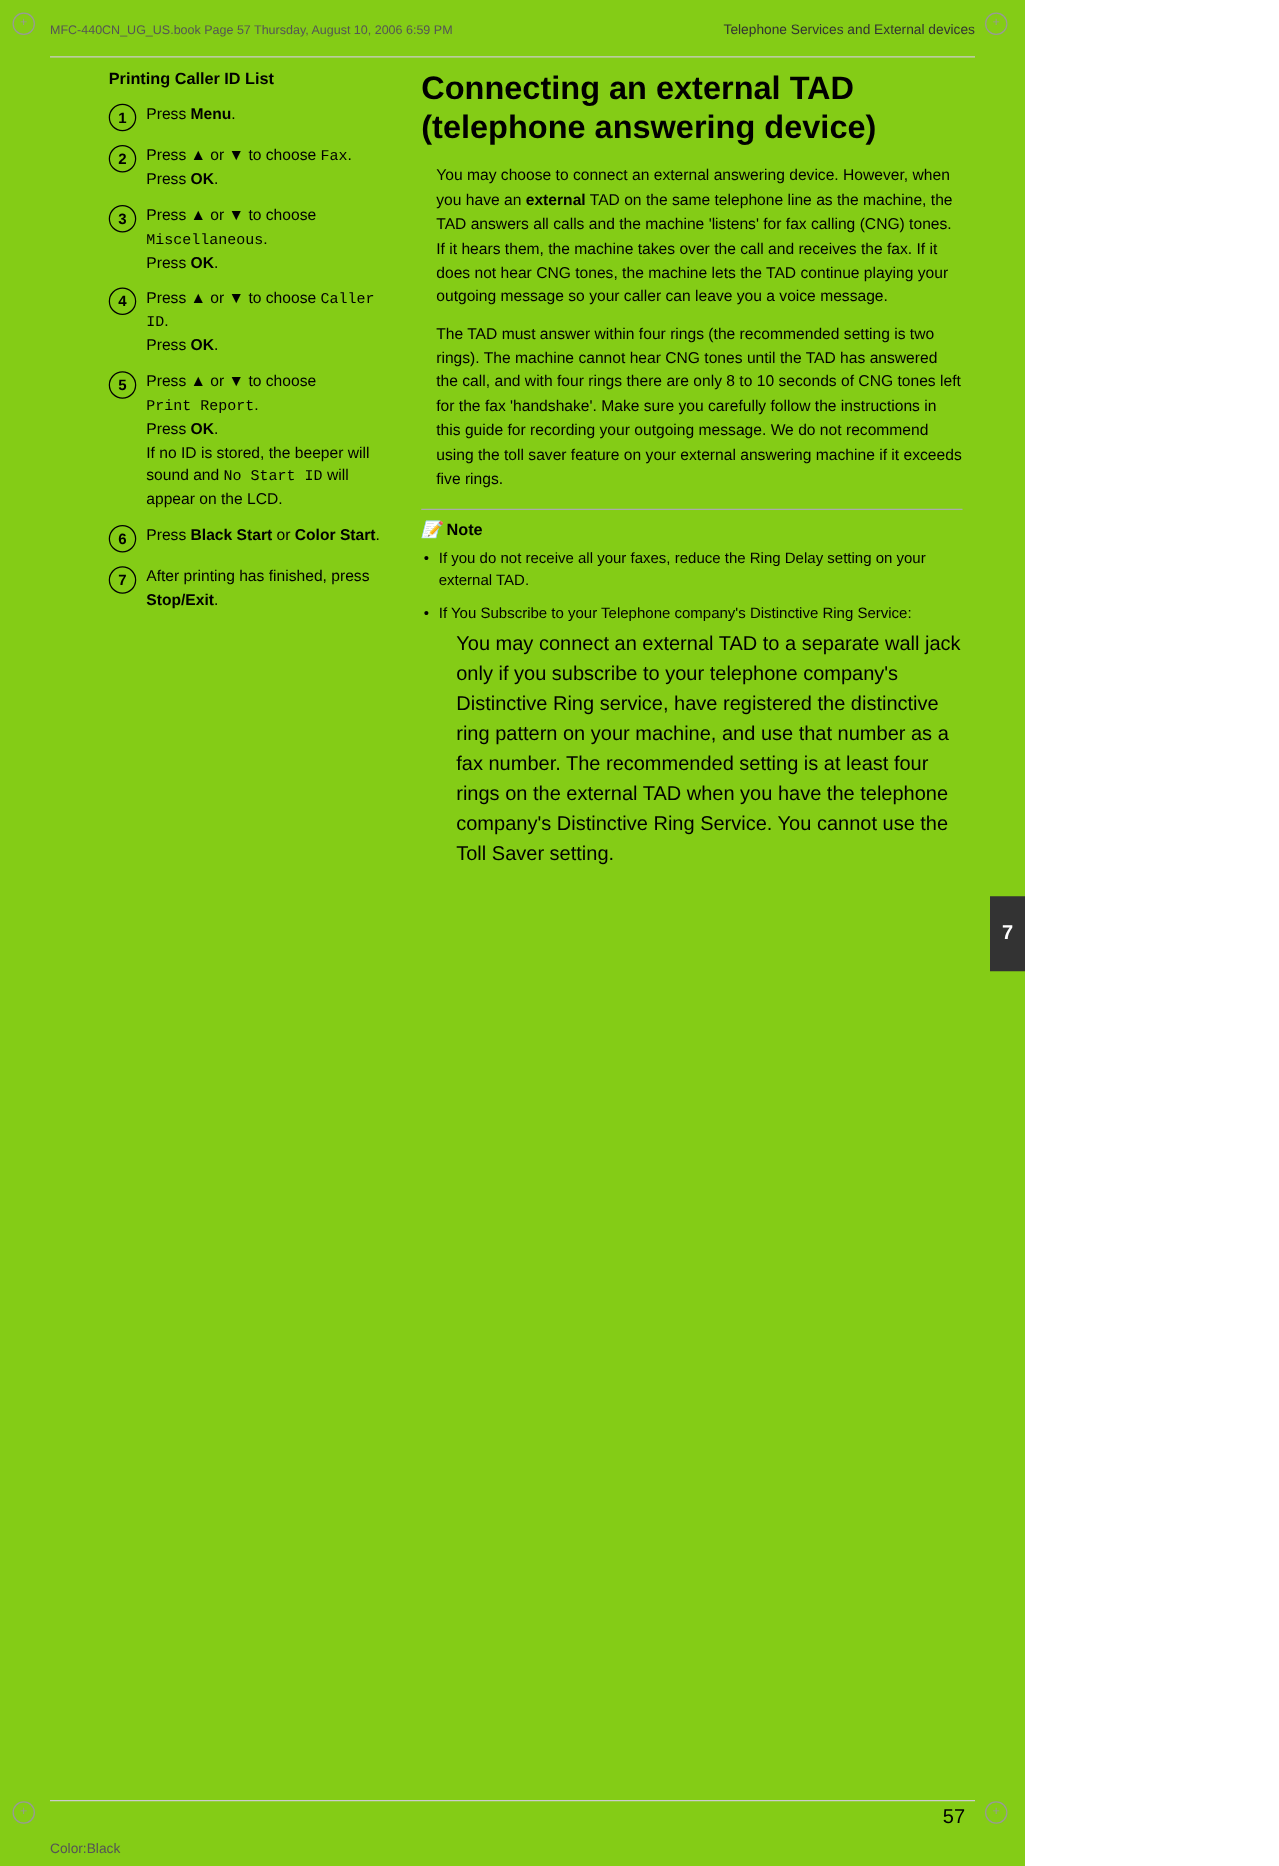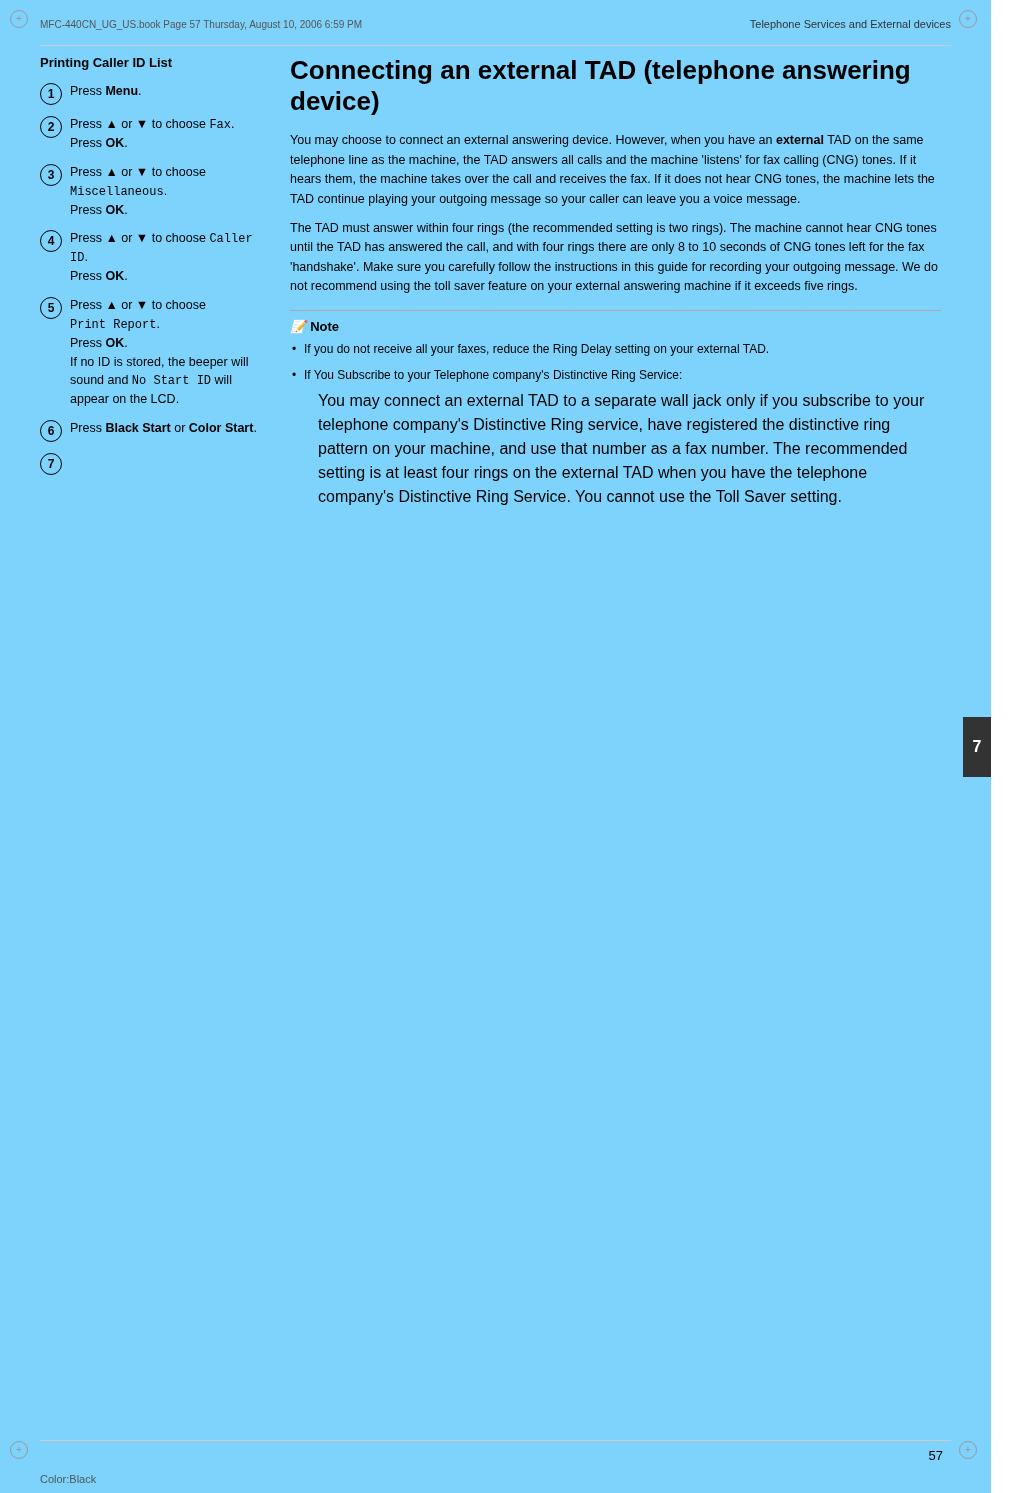--- a/index.html
+++ b/index.html
@@ -8,23 +8,23 @@
       width: 1023px;
       min-height: 1493px;
       background: #ffffff;
       font-family: Arial, Helvetica, sans-serif;
       font-size: 13px;
       color: #000000;
       position: relative;
     }
 
     .page-container {
-      width: 991px;
+      width: 820px;
       min-height: 1493px;
-      background: #7dd3fc;
+      background: #84cc16;
       position: relative;
       padding: 0;
     }
 
     
     .header-bar {
       position: absolute;
       top: 18px;
       left: 0;
       right: 0;
@@ -100,20 +100,21 @@
       right: 50px;
       bottom: 60px;
       display: flex;
       gap: 30px;
     }
 
     
     .left-column {
       width: 220px;
       flex-shrink: 0;
+      margin-left: 47px;
     }
 
     
     .right-column {
       flex: 1;
     }
 
     
     .section-heading {
       font-size: 13px;
@@ -162,20 +163,21 @@
       font-size: 26px;
       font-weight: bold;
       line-height: 1.2;
       margin-bottom: 14px;
     }
 
     .body-text {
       font-size: 12.5px;
       line-height: 1.55;
       margin-bottom: 10px;
+      margin-left: 12px;
     }
 
     
     .note-box {
       margin-top: 14px;
       border-top: 1px solid #aaa;
       padding-top: 8px;
     }
 
     .note-heading {
@@ -210,21 +212,21 @@
       line-height: 1.5;
       margin-top: 5px;
       padding-left: 14px;
     }
 
     
     .page-number {
       position: absolute;
       bottom: 30px;
       right: 48px;
-      font-size: 13px;
+      font-size: 16px;
     }
 
     
     .footer-color {
       position: absolute;
       bottom: 8px;
       left: 40px;
       font-size: 11px;
       color: #555;
       margin-top: 34px;
@@ -327,20 +329,23 @@
 
       <div class="step">
         <div class="step-number">6</div>
         <div class="step-content">
           Press <strong>Black Start</strong> or <strong>Color Start</strong>.
         </div>
       </div>
 
       <div class="step">
         <div class="step-number">7</div>
+        <div class="step-content">
+          After printing has finished, press <strong>Stop/Exit</strong>.
+        </div>
       </div>
     </div>
 
     <div class="right-column">
 
       <h1 class="main-heading">Connecting an external TAD (telephone answering device)</h1>
 
       <p class="body-text">
         You may choose to connect an external answering device. However, when you have an <strong>external</strong> TAD on the same telephone line as the machine, the TAD answers all calls and the machine 'listens' for fax calling (CNG) tones. If it hears them, the machine takes over the call and receives the fax. If it does not hear CNG tones, the machine lets the TAD continue playing your outgoing message so your caller can leave you a voice message.
       </p>

